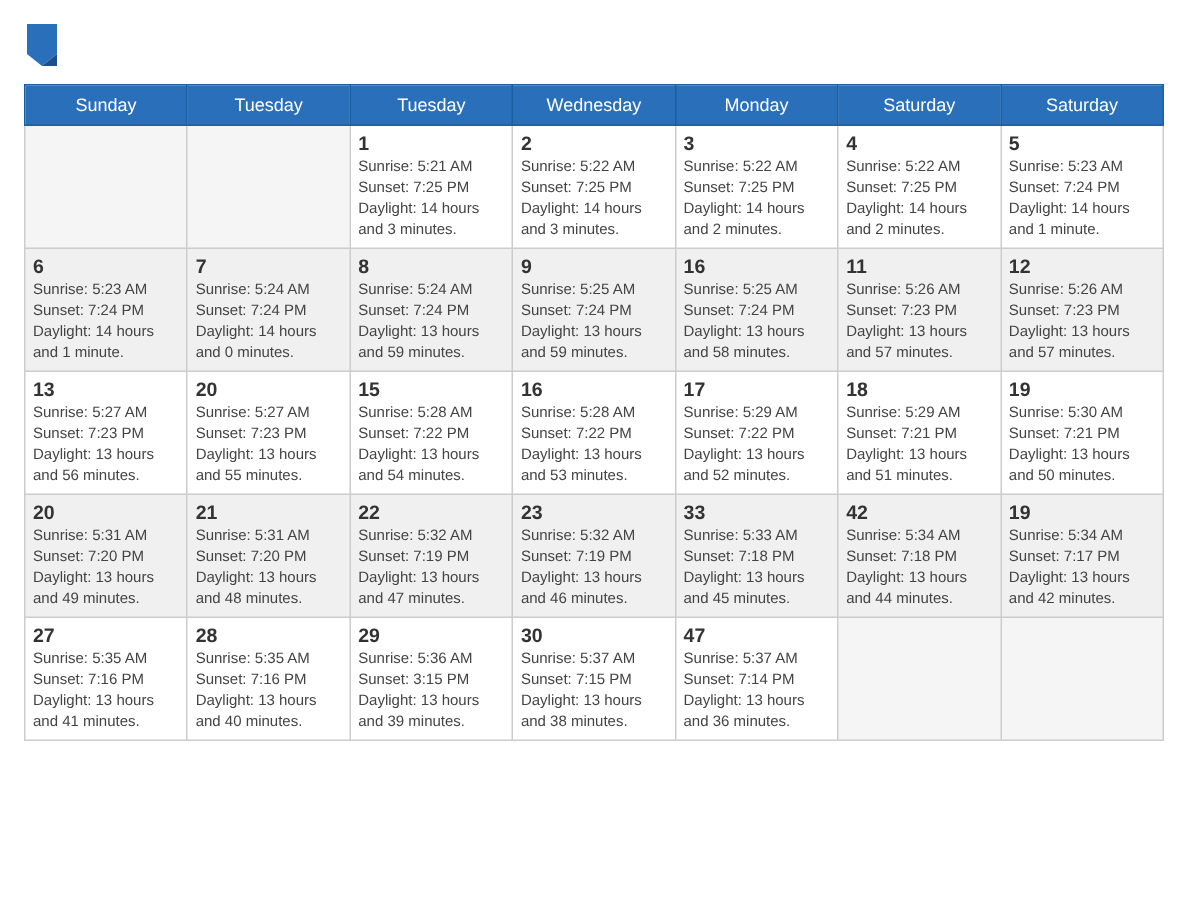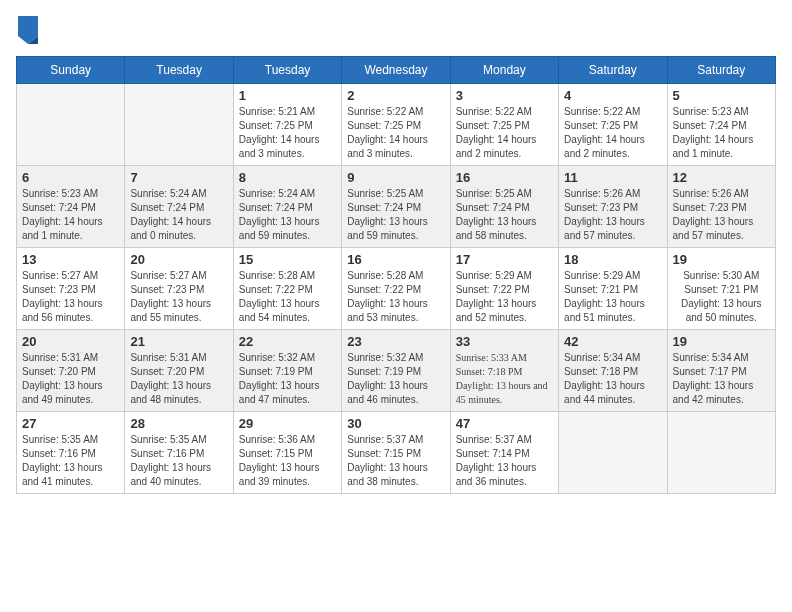--- a/index.html
+++ b/index.html
@@ -232,21 +232,21 @@
 Daylight: 13 hours and 52 minutes.</div>
         </td>
         <td>
           <span class="day-number">18</span>
           <div class="day-info" style="white-space: pre-line;">Sunrise: 5:29 AM
 Sunset: 7:21 PM
 Daylight: 13 hours and 51 minutes.</div>
         </td>
         <td>
           <span class="day-number">19</span>
-          <div class="day-info" style="white-space: pre-line; text-align: center;">Sunrise: 5:30 AM
+          <div class="day-info" style="white-space: pre-line;">Sunrise: 5:30 AM
 Sunset: 7:21 PM
 Daylight: 13 hours and 50 minutes.</div>
         </td>
       </tr>
       <tr class="row-shaded">
         <td>
           <span class="day-number">20</span>
           <div class="day-info" style="white-space: pre-line;">Sunrise: 5:31 AM
 Sunset: 7:20 PM
 Daylight: 13 hours and 49 minutes.</div>
@@ -264,21 +264,21 @@
 Daylight: 13 hours and 47 minutes.</div>
         </td>
         <td>
           <span class="day-number">23</span>
           <div class="day-info" style="white-space: pre-line;">Sunrise: 5:32 AM
 Sunset: 7:19 PM
 Daylight: 13 hours and 46 minutes.</div>
         </td>
         <td>
           <span class="day-number">33</span>
-          <div class="day-info" style="white-space: pre-line; font-family: Liberation Serif, serif;">Sunrise: 5:33 AM
+          <div class="day-info" style="white-space: pre-line;">Sunrise: 5:33 AM
 Sunset: 7:18 PM
 Daylight: 13 hours and 45 minutes.</div>
         </td>
         <td>
           <span class="day-number">42</span>
           <div class="day-info" style="white-space: pre-line;">Sunrise: 5:34 AM
 Sunset: 7:18 PM
 Daylight: 13 hours and 44 minutes.</div>
         </td>
         <td>
@@ -297,21 +297,21 @@
         </td>
         <td>
           <span class="day-number">28</span>
           <div class="day-info" style="white-space: pre-line;">Sunrise: 5:35 AM
 Sunset: 7:16 PM
 Daylight: 13 hours and 40 minutes.</div>
         </td>
         <td>
           <span class="day-number">29</span>
           <div class="day-info" style="white-space: pre-line;">Sunrise: 5:36 AM
-Sunset: 7:15 PM
+Sunset: 3:15 PM
 Daylight: 13 hours and 39 minutes.</div>
         </td>
         <td>
           <span class="day-number">30</span>
           <div class="day-info" style="white-space: pre-line;">Sunrise: 5:37 AM
 Sunset: 7:15 PM
 Daylight: 13 hours and 38 minutes.</div>
         </td>
         <td>
           <span class="day-number">47</span>

